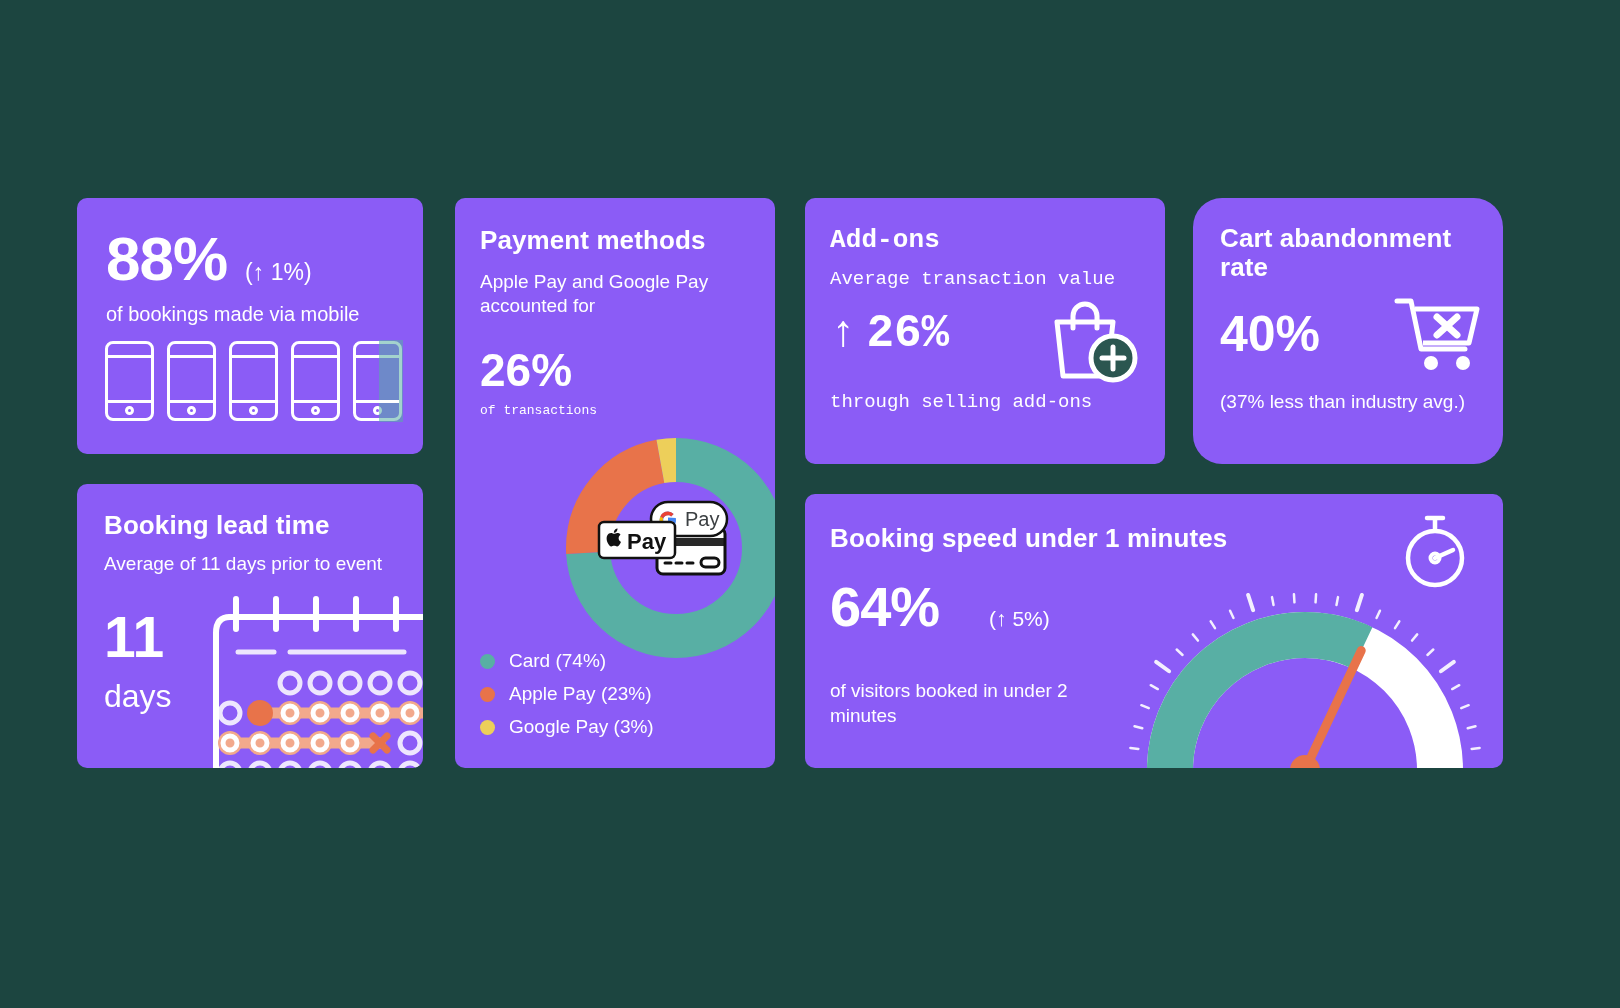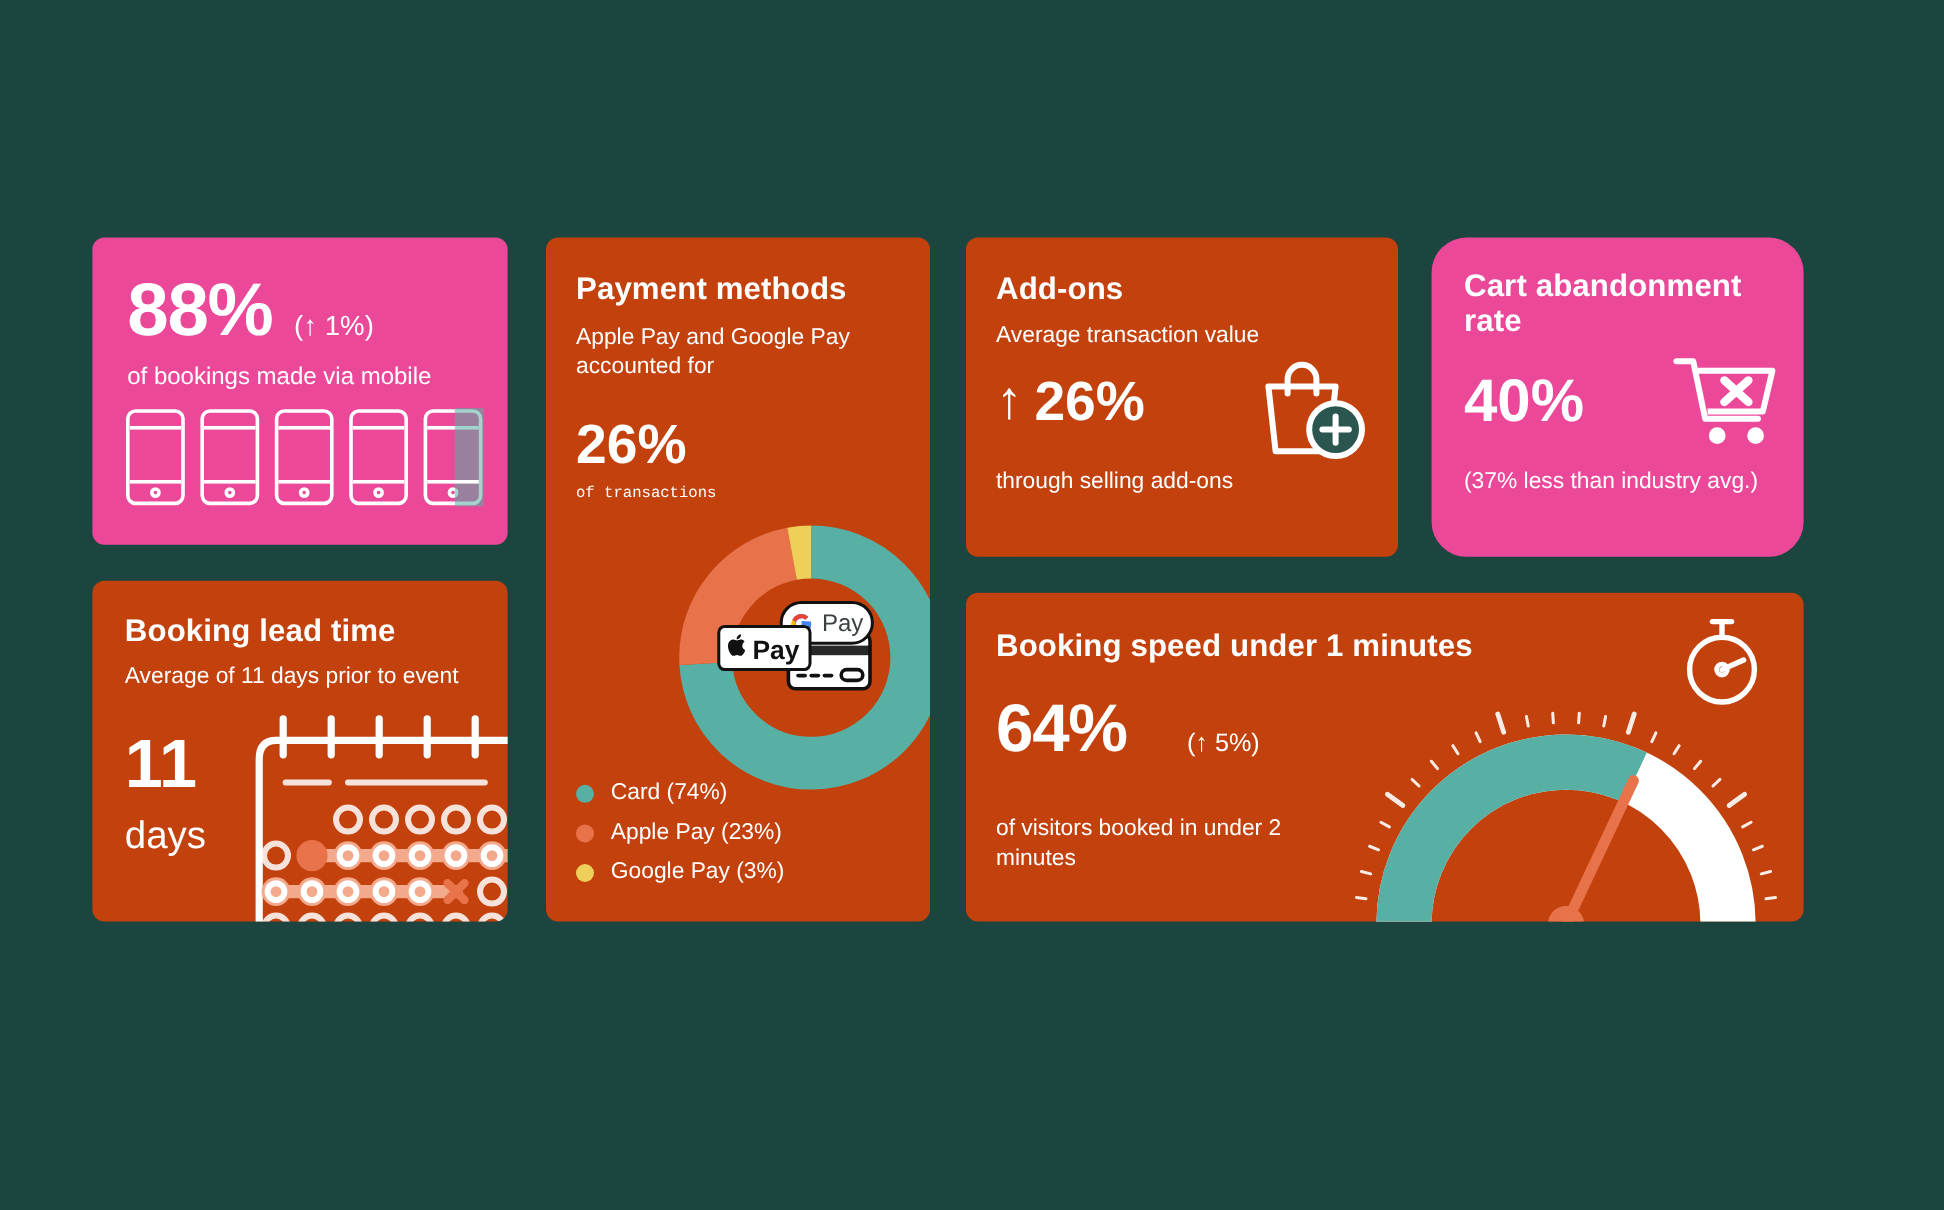--- a/index.html
+++ b/index.html
@@ -6,22 +6,22 @@
   body{
     width:1620px;height:1008px;
     background:#1c4540;
     font-family:"Liberation Sans", sans-serif;
     overflow:hidden;
     position:relative;
   }
   .board{position:absolute;left:0;top:0;width:1620px;height:1008px;}
 
   .card{position:absolute;border-radius:10px;overflow:hidden;box-sizing:border-box;}
-  .card.dark{background:#c2410c;}
-  .card.teal{background:#ec4899;}
+  .card.dark{background:#8b5cf6;}
+  .card.teal{background:#8b5cf6;}
 
   .h-title{
     color:#ffffff;font-weight:bold;line-height:1.12;letter-spacing:.1px;
   }
   .sub{color:#ffffff;line-height:1.25;}
   .big{color:#ffffff;font-weight:bold;line-height:1;}
 
   
   #card-mobile{left:77px;top:198px;width:346px;height:256px;}
   #card-mobile .statrow{position:absolute;left:29px;top:30px;display:flex;align-items:baseline;}
@@ -51,21 +51,21 @@
   #card-pay .big{position:absolute;left:25px;top:149px;font-size:46px;}
   #card-pay .cap{position:absolute;left:25px;top:205px;font-size:13px;color:#fff;font-family:Liberation Mono, monospace;}
   #donutWrap{position:absolute;left:106px;top:235px;width:230px;height:230px;}
   #payicons{position:absolute;left:142px;top:302px;width:132px;height:90px;}
   .legend{position:absolute;left:25px;top:452px;}
   .legend-row{display:flex;align-items:center;margin-bottom:11px;}
   .legend-dot{width:15px;height:15px;border-radius:50%;margin-right:14px;flex:0 0 auto;}
   .legend-label{color:#fff;font-size:19px;}
 
   
-  #card-addons{left:805px;top:198px;width:360px;height:266px;}
+  #card-addons{left:805px;top:198px;width:360px;height:266px;font-family:Liberation Mono, monospace;}
   #card-addons .h-title{position:absolute;left:25px;top:28px;font-size:26px;}
   #card-addons .sub{position:absolute;left:25px;top:70px;font-size:19px;}
   #card-addons .big{position:absolute;left:25px;top:113px;font-size:46px;display:flex;align-items:center;}
   #card-addons .arrow{font-size:44px;margin-right:10px;font-weight:normal;}
   #card-addons .cap{position:absolute;left:25px;top:193px;font-size:19px;color:#fff;}
   #bagicon{position:absolute;right:26px;top:94px;}
 
   
   #card-cart{left:1193px;top:198px;width:310px;height:266px;border-radius:29px;}
   #card-cart .h-title{position:absolute;left:27px;top:26px;font-size:26px;width:250px;}

